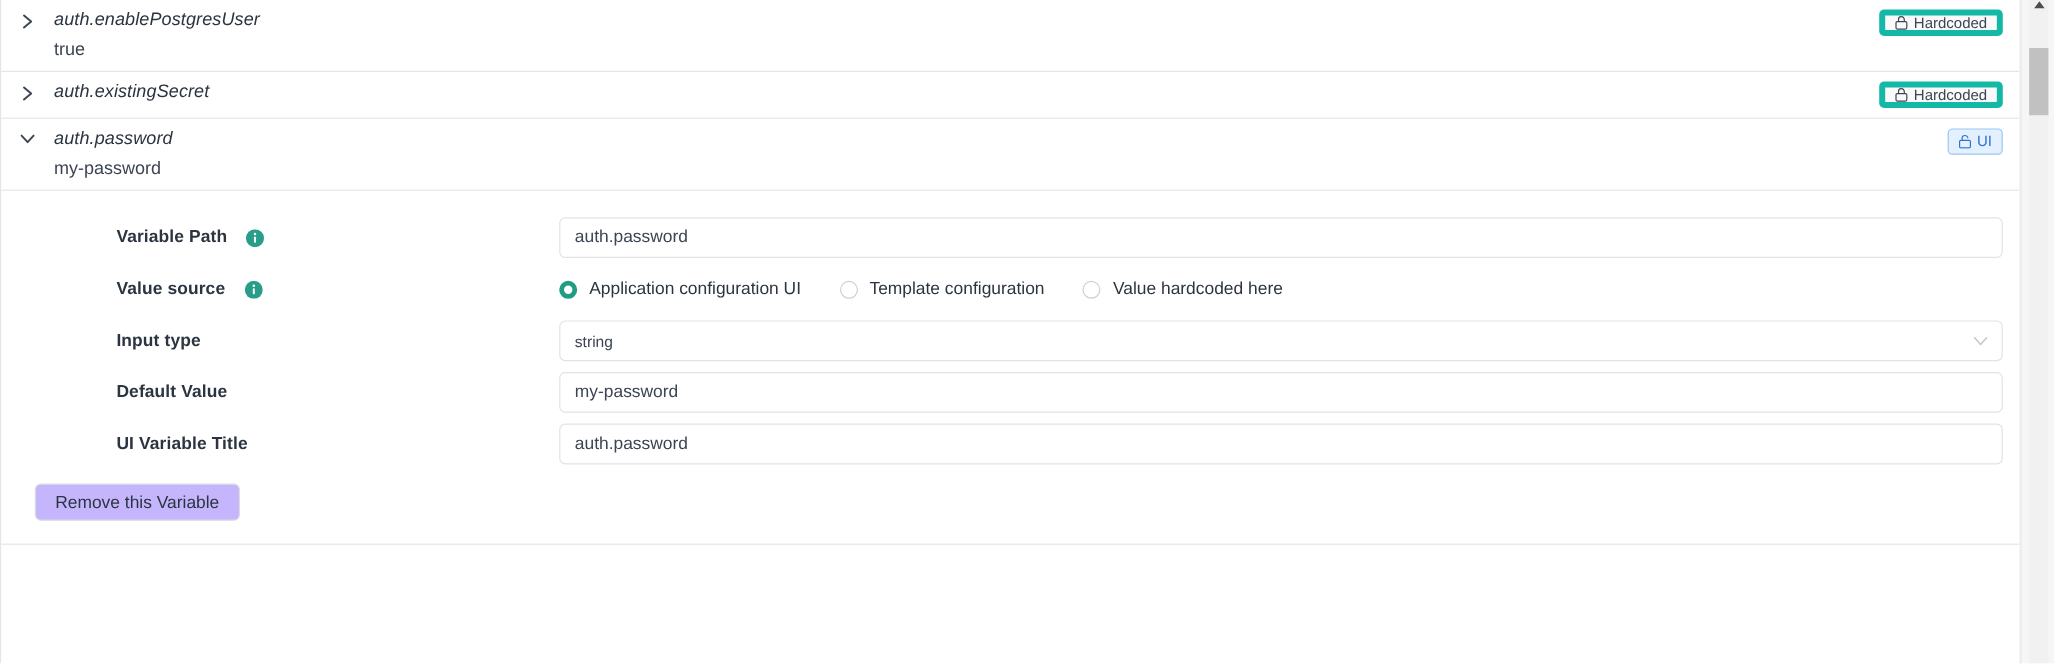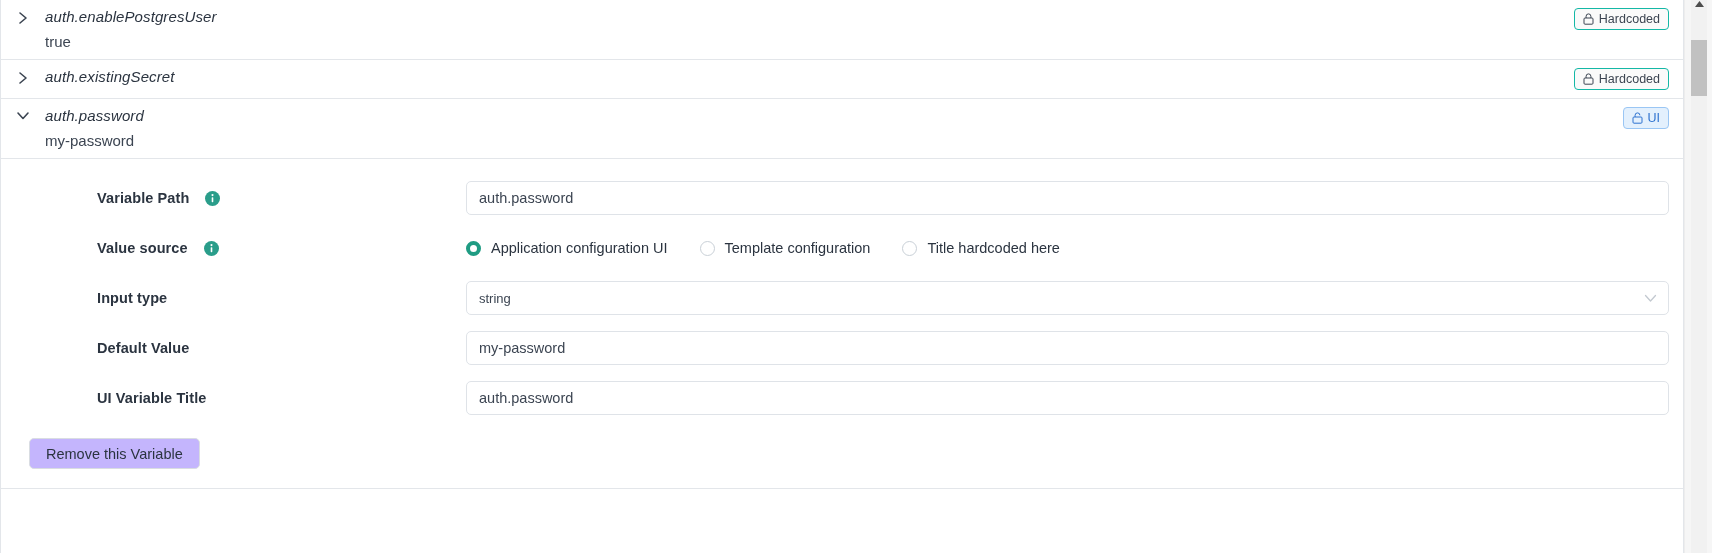--- a/index.html
+++ b/index.html
@@ -89,39 +89,39 @@
     height: 22px;
     padding: 0 8px;
     border-radius: 4px;
     font-size: 12.5px;
     line-height: 1;
     white-space: nowrap;
     cursor: pointer;
   }
   .badge-hardcoded {
     background: #fafafa;
-    border: 1px solid #14b8a6;
+    border: 5px solid #14b8a6;
     color: #3c4552;
   }
   .badge-ui {
     background: #e3f0fd;
     border: 1px solid #9ac6f4;
     color: #2f73d0;
   }
   .badge svg { display: block; }
 
   
   .detail {
     padding: 22px 0 0 0;
   }
   .form-row {
     display: flex;
     align-items: center;
     min-height: 34px;
-    margin-bottom: 16px;
+    margin-bottom: 9px;
   }
   .form-label-cell {
     flex: 0 0 465px;
     display: flex;
     align-items: center;
     padding-left: 96px;
     box-sizing: border-box;
   }
   .form-label {
     font-size: 14.5px;
@@ -391,21 +391,21 @@
             <label class="radio-opt selected">
               <span class="radio-mark"></span>
               <span class="radio-label">Application configuration UI</span>
             </label>
             <label class="radio-opt">
               <span class="radio-mark"></span>
               <span class="radio-label">Template configuration</span>
             </label>
             <label class="radio-opt">
               <span class="radio-mark"></span>
-              <span class="radio-label">Title hardcoded here</span>
+              <span class="radio-label">Value hardcoded here</span>
             </label>
           </div>
         </div>
       </div>
 
       <div class="form-row">
         <div class="form-label-cell">
           <span class="form-label">Input type</span>
         </div>
         <div class="form-field-cell">

